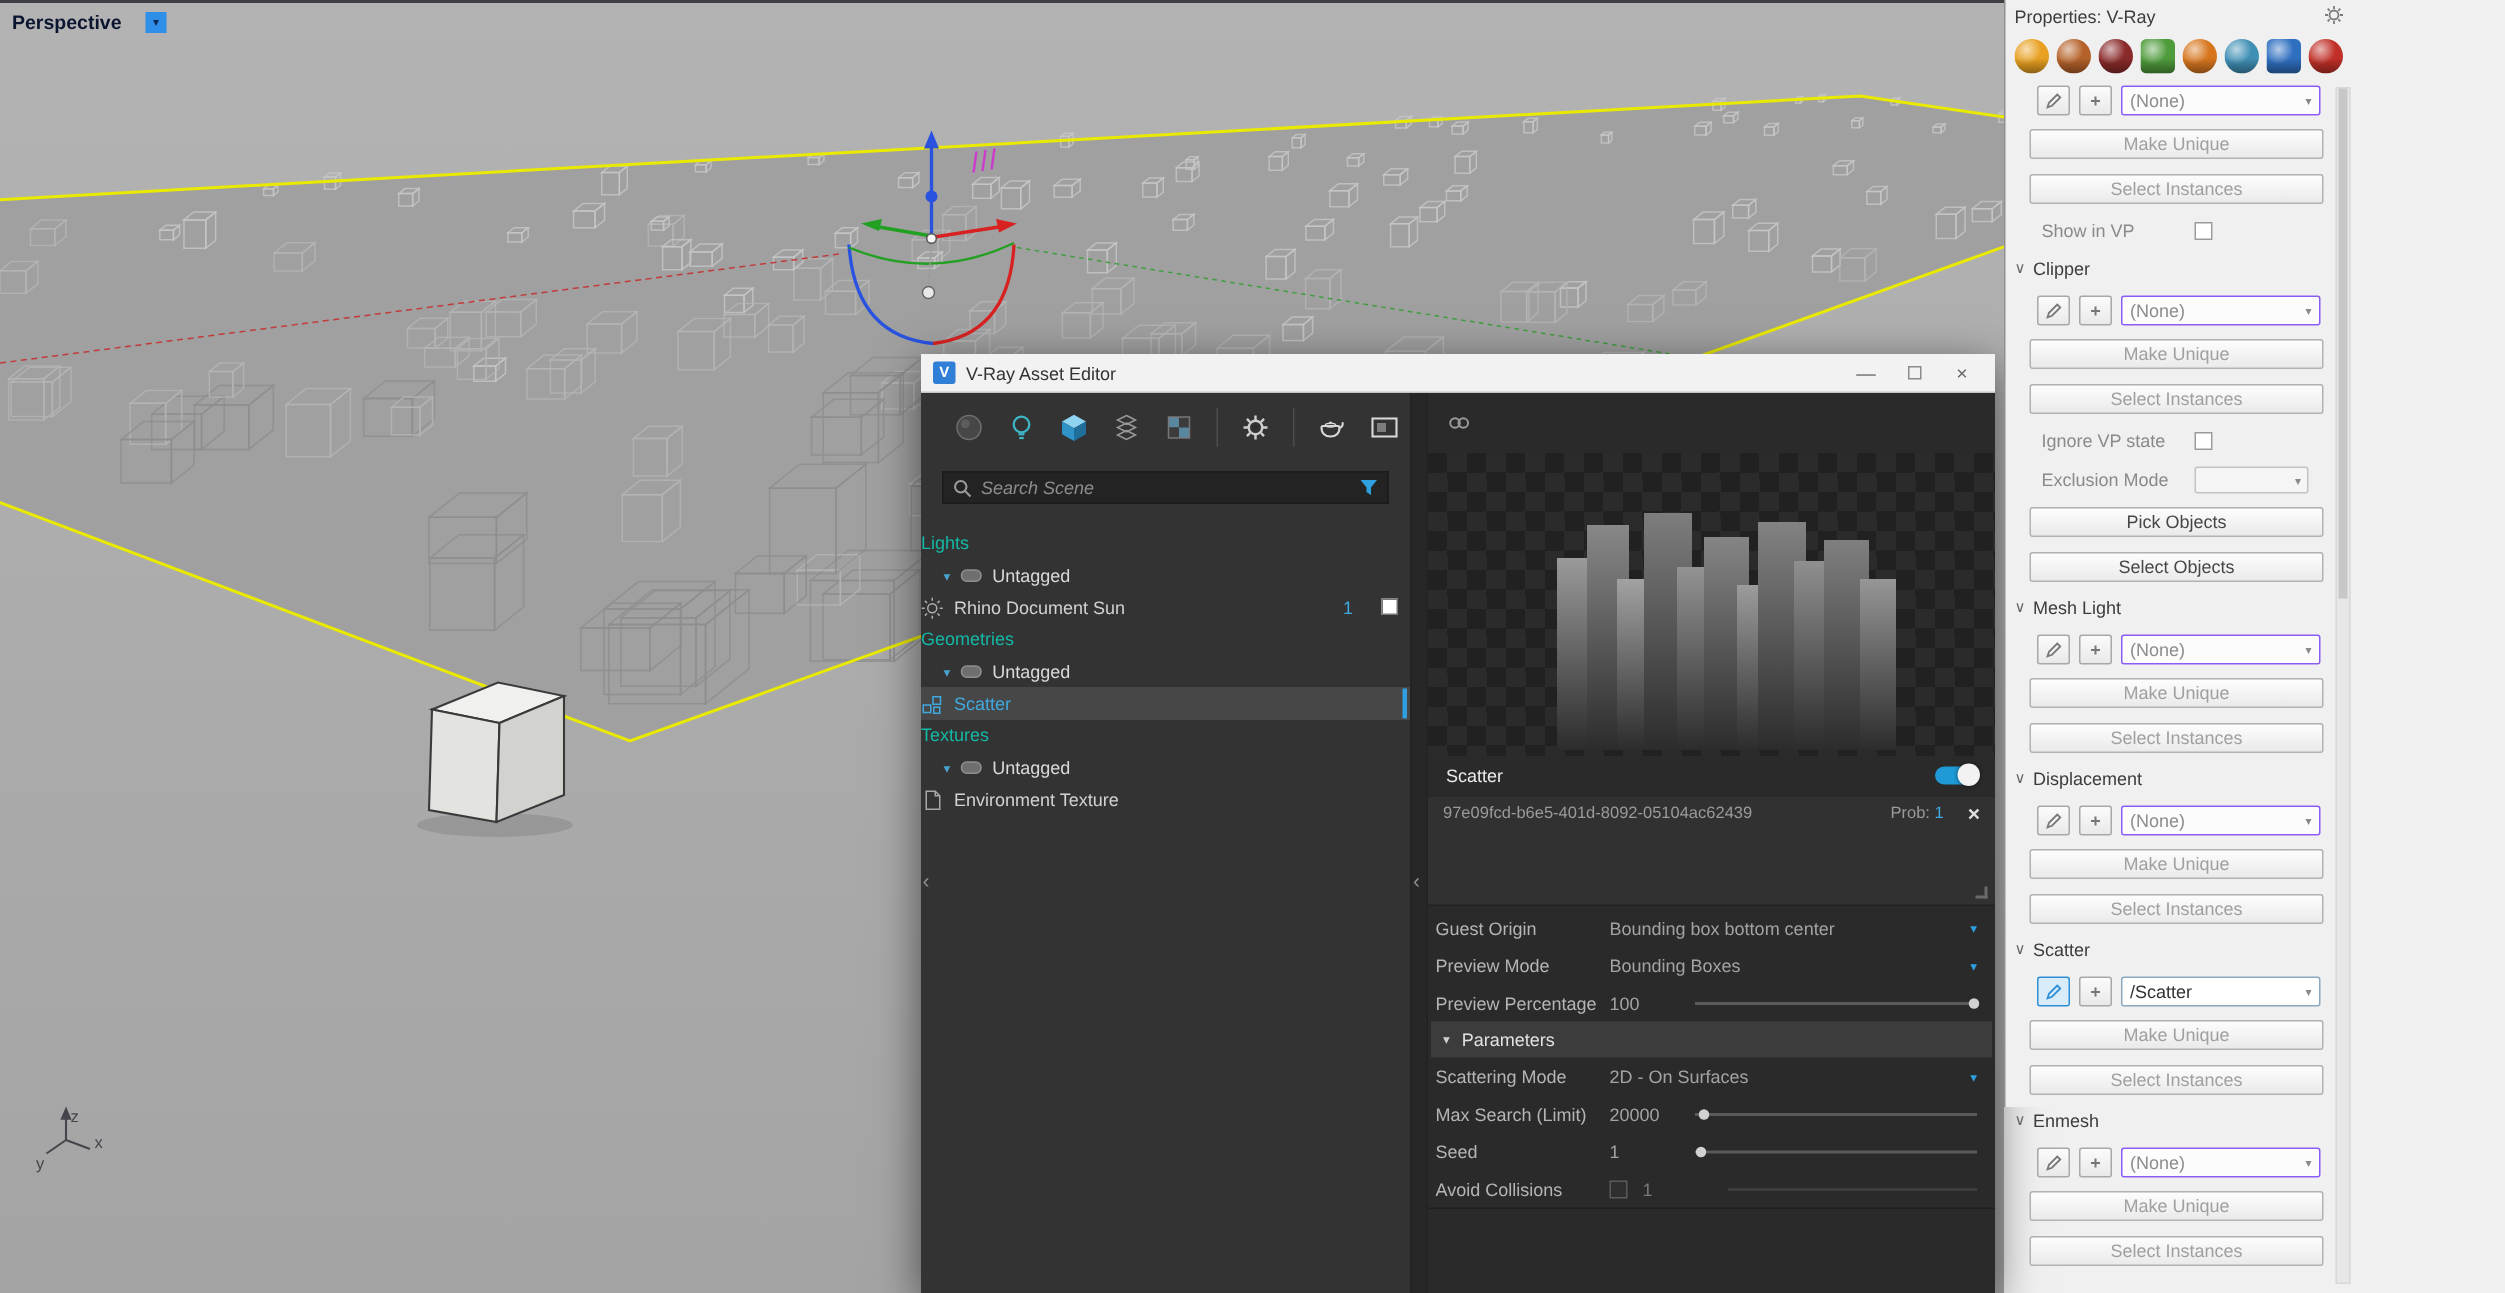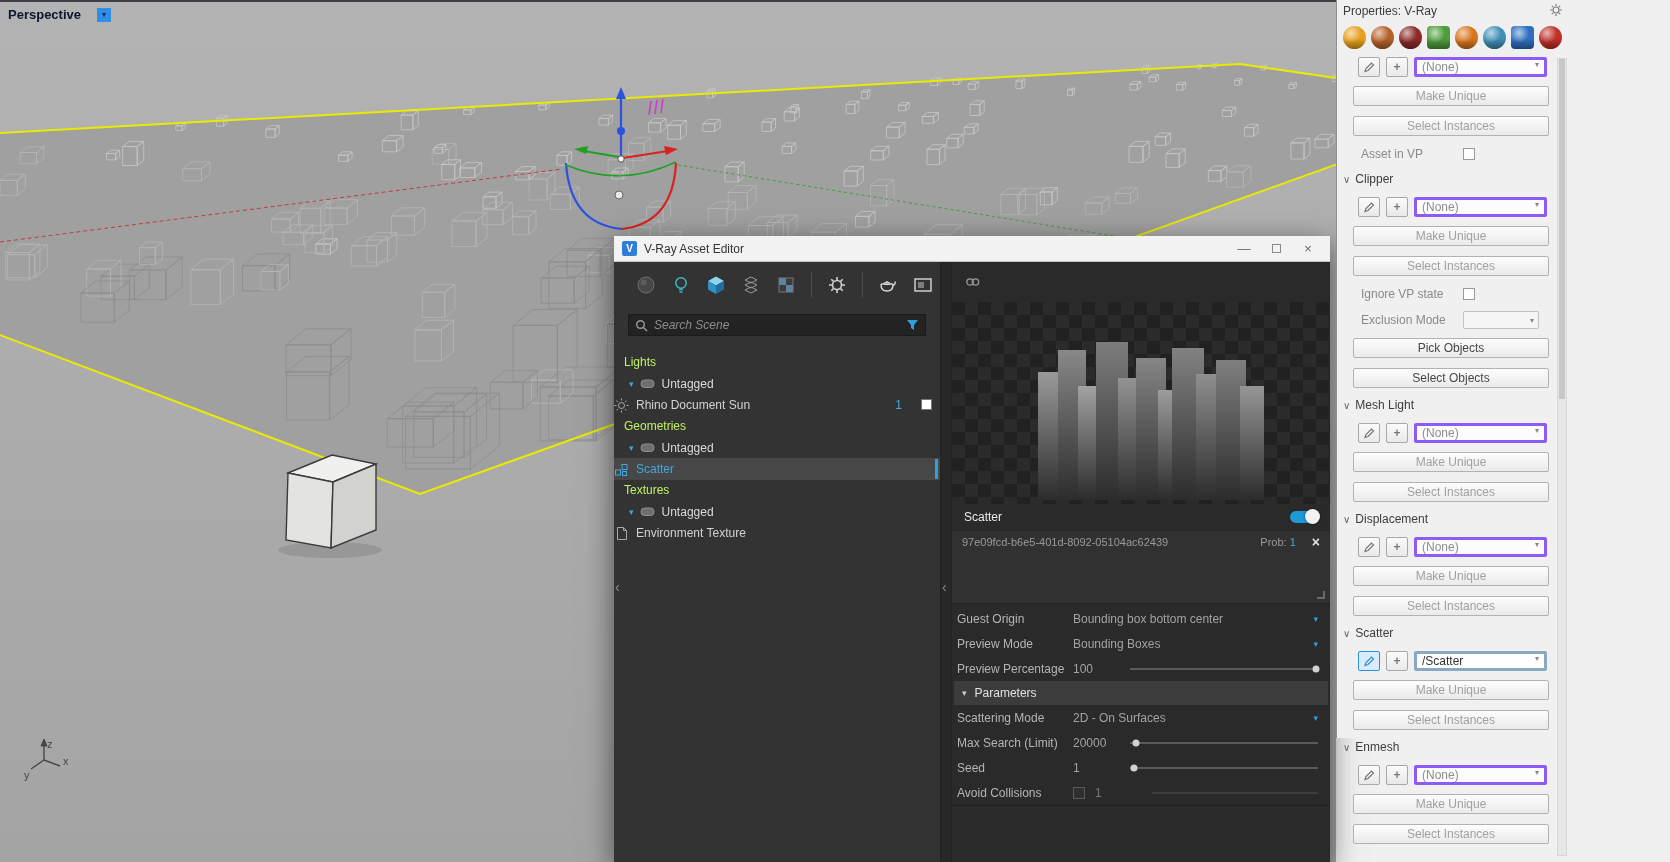--- a/index.html
+++ b/index.html
@@ -24,21 +24,21 @@
 .ve-div{width:12px;background:#272727;border-left:1px solid #222;border-right:1px solid #222;position:relative}
 .ve-right{flex:1;background:#2a2a2a;display:flex;flex-direction:column;position:relative}
 .panel-chev{position:absolute;left:1px;top:318px;color:#8f8f8f;font-size:14px;line-height:14px}
 .ve-toolbar{height:46px;display:flex;align-items:center;gap:11px;padding-left:20px}
 .tb-icon{width:24px;height:24px;display:flex;align-items:center;justify-content:center}
 .tb-sep{width:1px;height:26px;background:#4c4c4c;margin:0 2px}
 .ve-search{height:22px;margin:6px 14px 0;background:#232323;border:1px solid #1b1b1b;display:flex;align-items:center;padding:0 6px;gap:6px}
 .ve-search input{flex:1;background:transparent;border:0;outline:0;color:#ccc;font-size:12px;font-style:italic;min-width:0}
 .ve-search input::placeholder{color:#8d8d8d}
 #tree{margin-top:16px}
-.t-sec{height:21px;line-height:21px;padding-left:10px;color:#bef264}
+.t-sec{height:21px;line-height:21px;color:#14b8a6}
 .t-group{height:21px;display:flex;align-items:center;gap:6px;padding-left:15px;color:#dadada}
 .t-chev{color:#4aa3cf;font-size:9px}
 .t-item{height:22px;display:flex;align-items:center;gap:7px;color:#d2d2d2;position:relative}
 .t-item.sel{background:#474747;color:#3fa9e0}
 .t-selbar{position:absolute;right:2px;top:1px;bottom:1px;width:3px;background:#2f9fe0}
 .t-count{margin-left:auto;margin-right:38px;color:#3fa9e0}
 .t-swatch{position:absolute;right:8px;top:5px;width:11px;height:11px;border:1px solid #777}
 .t-icon{display:flex;align-items:center}
 
 .ve-prevhdr{height:40px;display:flex;align-items:center;padding-left:13px}
@@ -74,21 +74,21 @@
 .pp-titlerow{height:22px;display:flex;align-items:center;padding:0 6px;position:relative}
 .pp-title{color:#3c3c3c}
 .pp-gear{position:absolute;left:212px;top:3px}
 .pp-icons{position:absolute;left:6px;top:26px;display:flex;gap:5px}
 .pp-aicon{width:23px;height:23px;border-radius:50%;display:inline-block}
 .pp-aicon.sq{border-radius:4px}
 #pp-sections{position:absolute;left:0;top:56px;width:232px}
 .ppx-picker{display:flex;gap:6px;margin:0 0 8px 21px;height:22px;align-items:center}
 .pp-mini{width:22px;height:20px;border:1px solid #a8a8a8;background:linear-gradient(#fbfbfb,#e9e9e9);display:flex;align-items:center;justify-content:center;border-radius:2px;color:#777;font-weight:bold}
 .pp-mini.active{border:1px solid #2f8fd6;background:#d9ecfa}
-.pp-dd{width:133px;height:20px;border:3px solid #8b5cf6;background:#fcfcfc;display:flex;align-items:flex-start;padding:0 5px;color:#8d8d8d;border-radius:2px}
+.pp-dd{width:133px;height:20px;border:1px solid #8b5cf6;background:#fcfcfc;display:flex;align-items:center;padding:0 5px;color:#8d8d8d;border-radius:2px}
 .pp-dd.en{color:#333;background:#fff;border-color:#8aa8c0}
 .ddchev{margin-left:auto;color:#888;font-size:8px}
 .pp-btn{width:196px;height:20px;margin:0 0 10px 16px;border:1px solid #b2b2b2;background:linear-gradient(#fdfdfd,#eaeaea);border-radius:2px;text-align:center;line-height:18px;color:#a0a0a0}
 .pp-btn.en{color:#474747}
 .pp-check{display:flex;align-items:center;margin:0 0 10px 24px;height:16px;color:#8a8a8a}
 .pp-cklabel{width:102px}
 .cb{width:12px;height:12px;border:1px solid #9a9a9a;background:#fff}
 .pp-minidd{width:76px;height:18px;border:1px solid #c2c2c2;background:#f5f5f5;display:flex;align-items:center;padding:0 4px;border-radius:2px}
 .pp-head{display:flex;align-items:center;gap:5px;margin:4px 0 10px 6px;color:#3c3c3c}
 .pp-hchev{color:#666;font-size:10px}
@@ -854,21 +854,21 @@
           </span>
           <span class="pp-mini">+</span>
           <span class="pp-dd">
             <span>(None)</span>
             <span class="ddchev">▾</span>
           </span>
         </div>
         <div class="pp-btn">Make Unique</div>
         <div class="pp-btn">Select Instances</div>
         <div class="pp-check">
-          <span class="pp-cklabel">Asset in VP</span>
+          <span class="pp-cklabel">Show in VP</span>
           <span class="cb"></span>
         </div>
         <div class="pp-head">
           <span class="pp-hchev">∨</span>
           <span class="pp-htext">Clipper</span>
         </div>
         <div class="ppx-picker">
           <span class="pp-mini">
             <svg width="12" height="12">
               <path d="M2 10.5 L3 7.5 L8.5 2 L10.5 4 L5 9.5 Z" fill="none" stroke="#777" stroke-width="1.2"></path>

